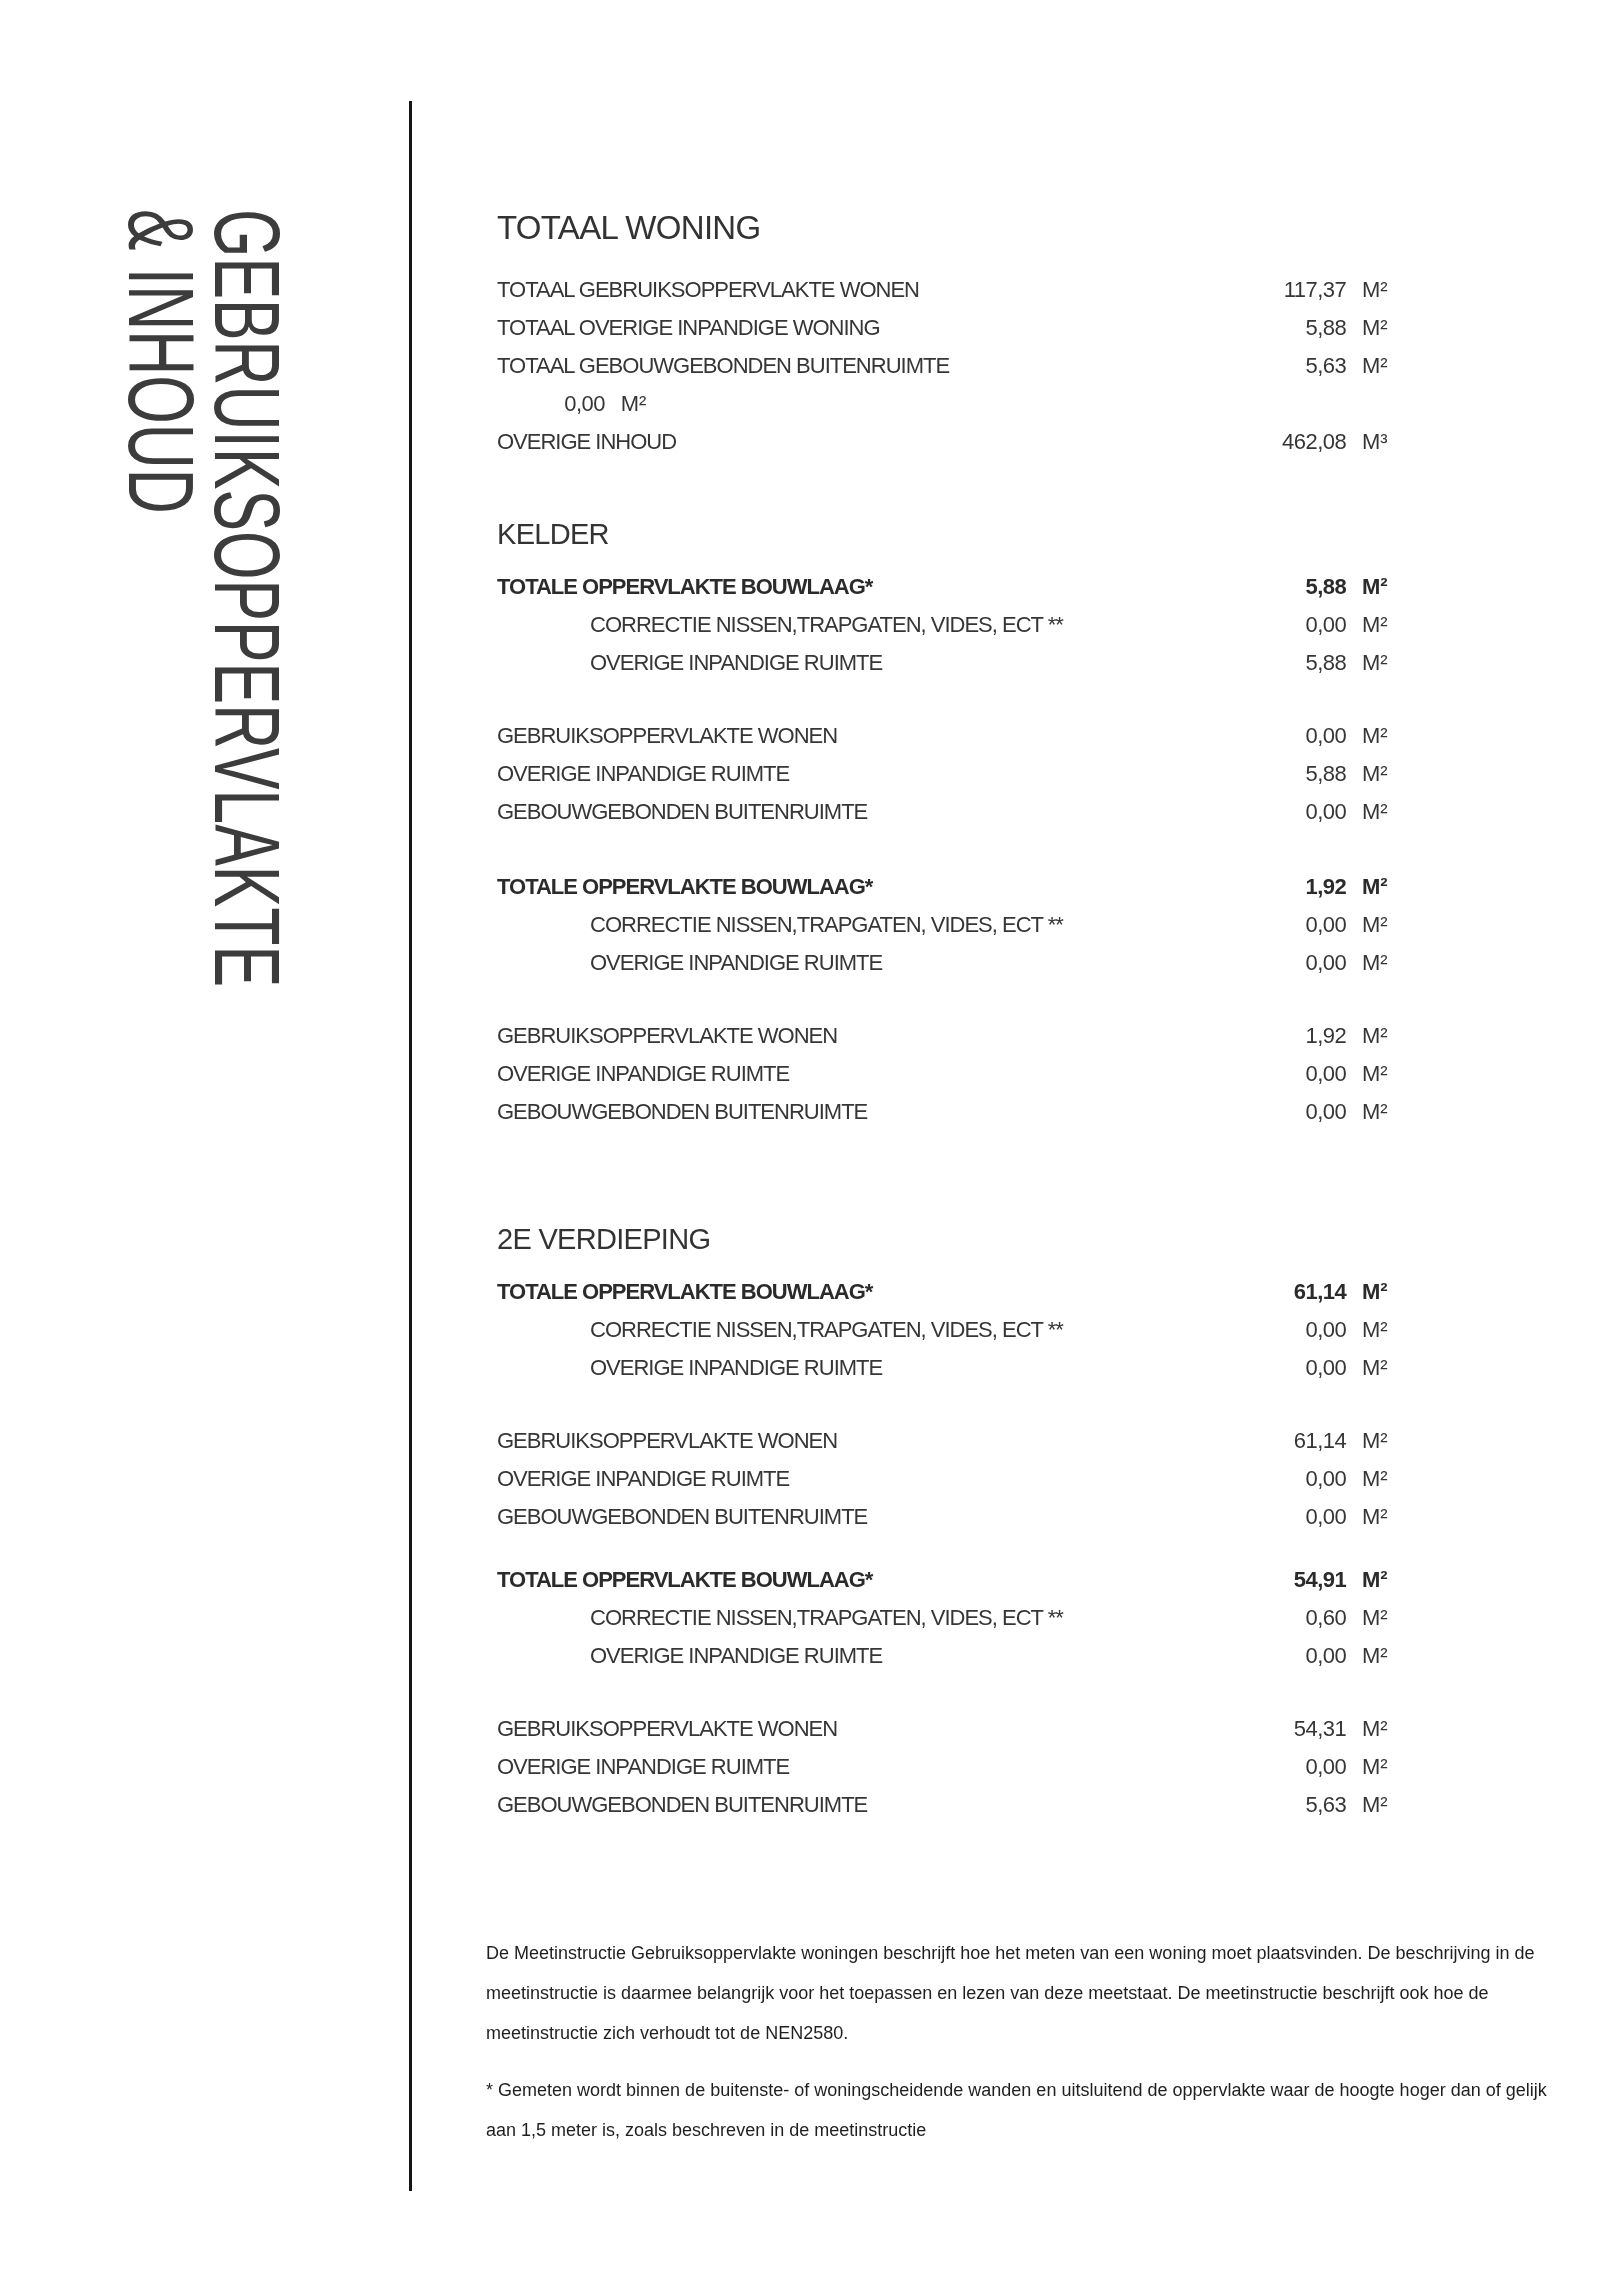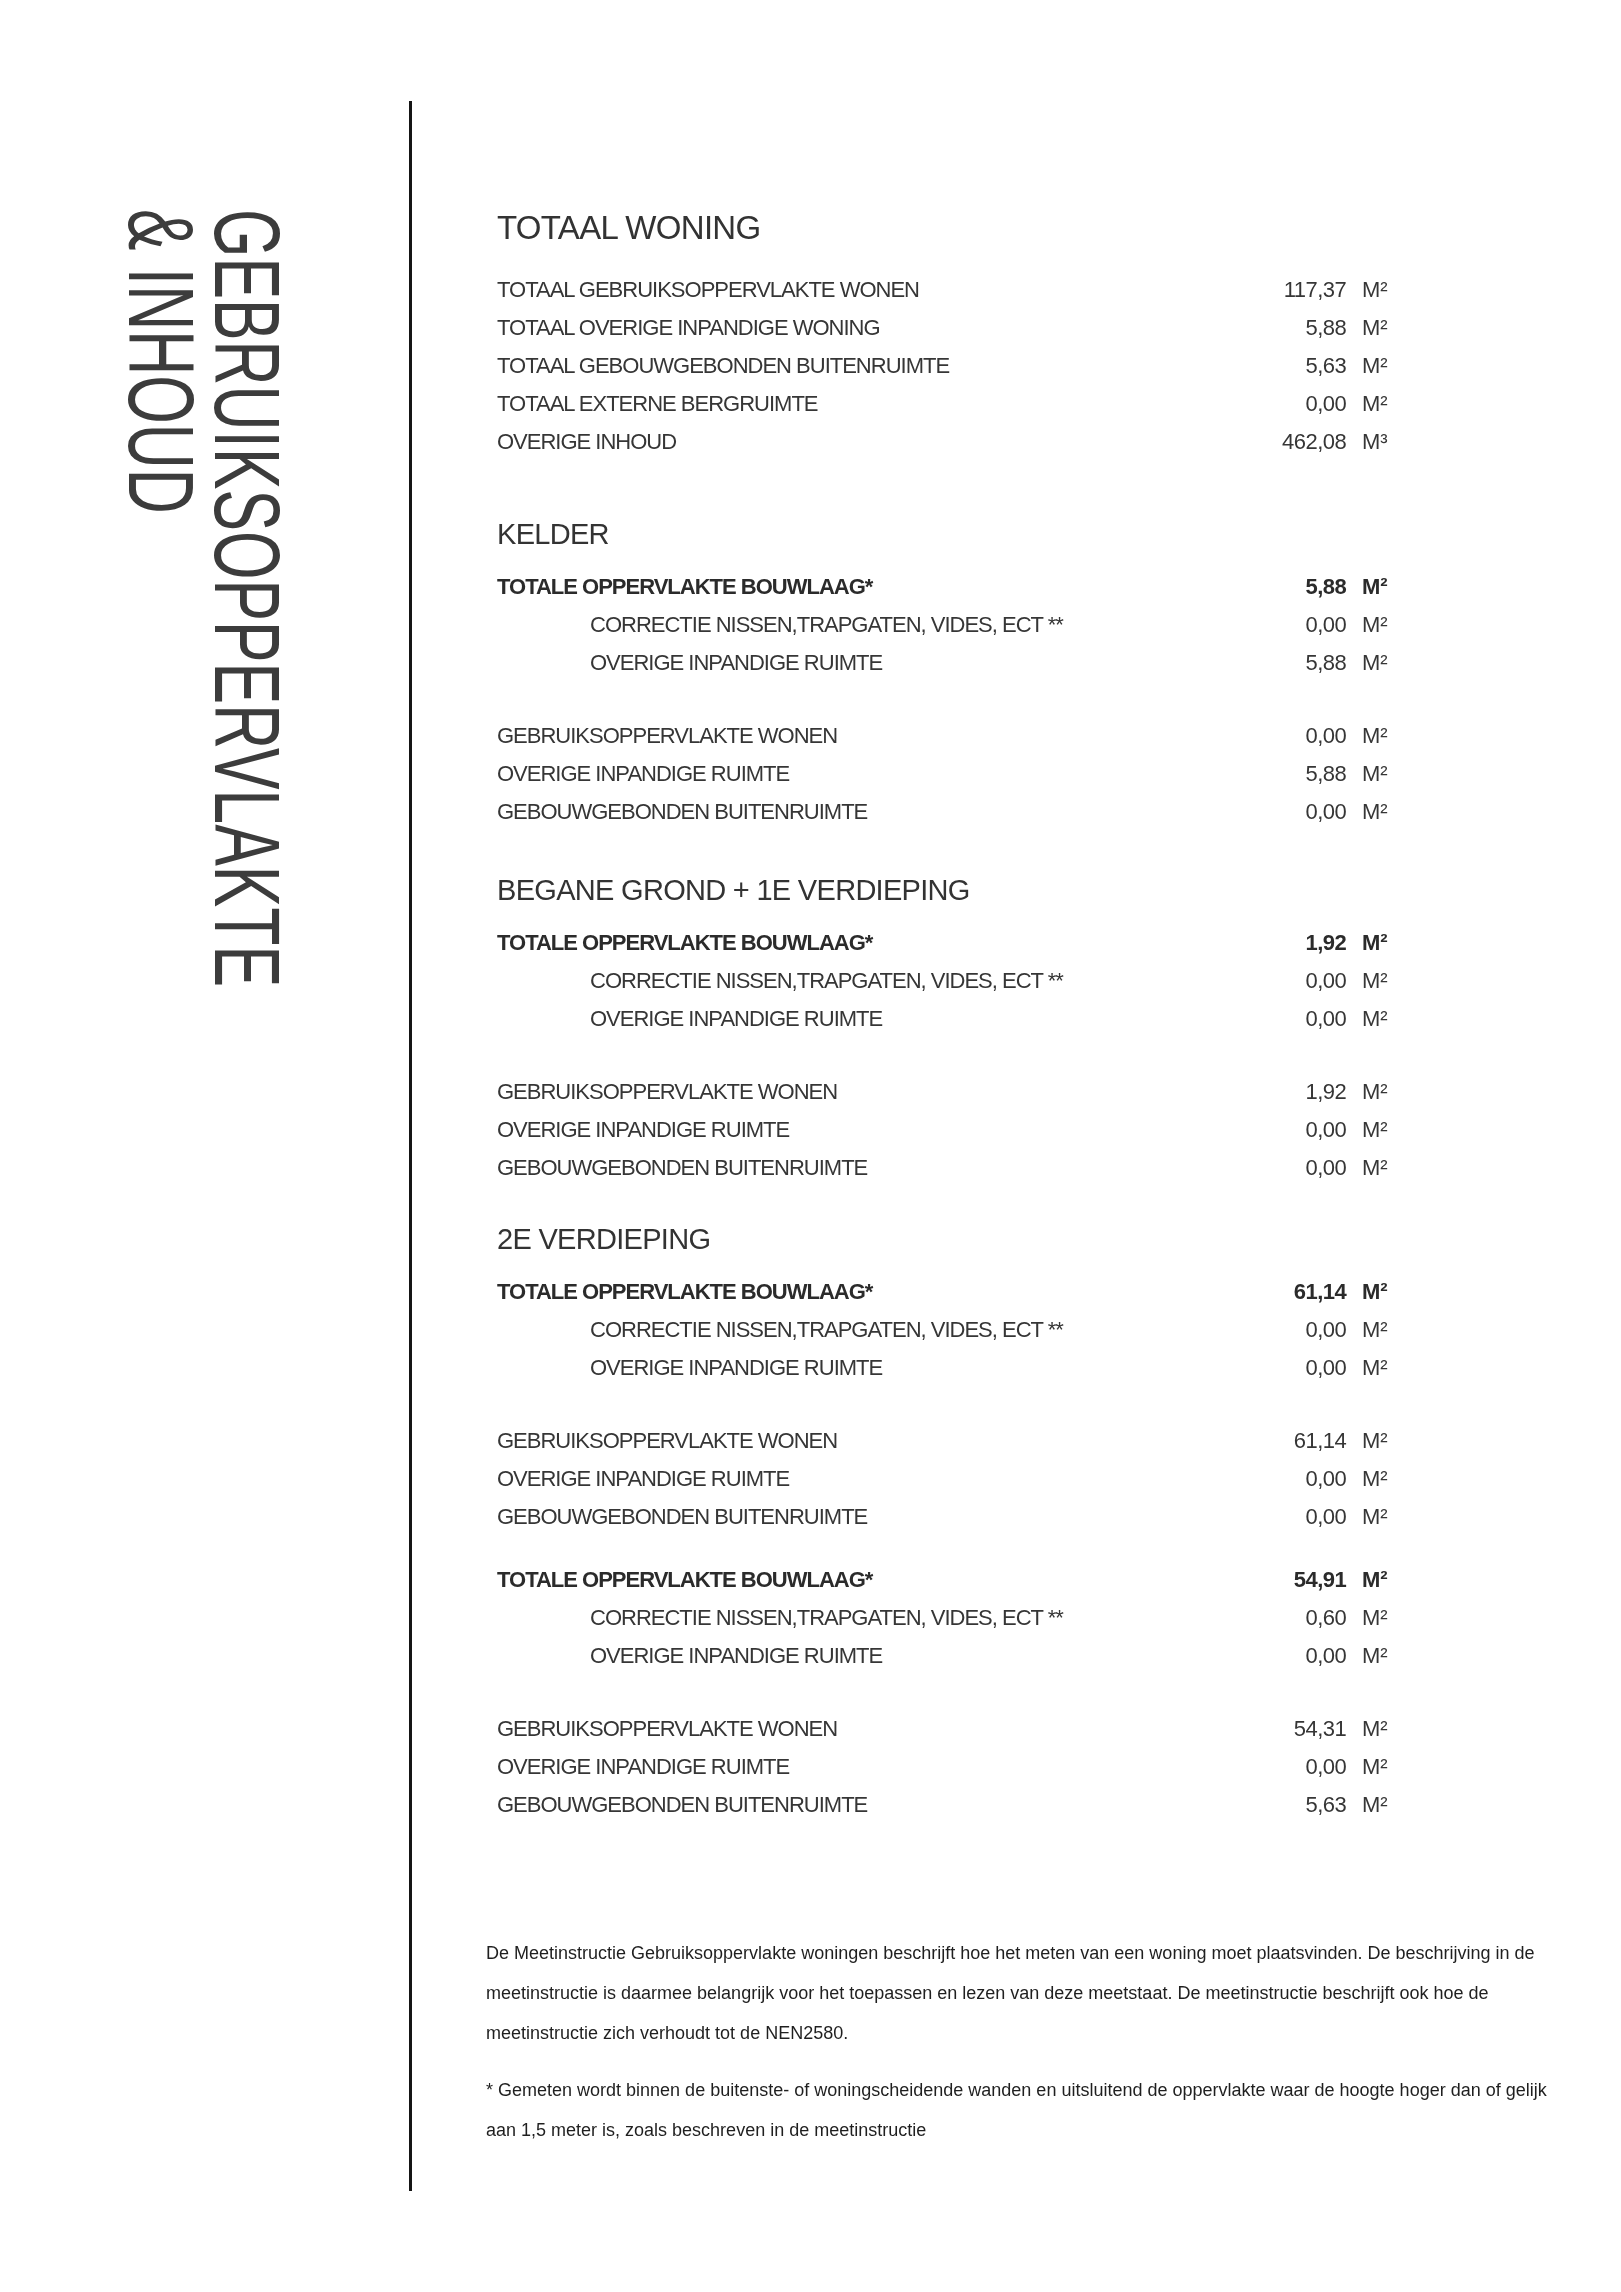--- a/index.html
+++ b/index.html
@@ -75,21 +75,20 @@
       <span class="lbl">TOTAAL OVERIGE INPANDIGE WONING</span>
       <span class="val">5,88</span>
       <span class="unit">M²</span>
     </div>
     <div class="row">
       <span class="lbl">TOTAAL GEBOUWGEBONDEN BUITENRUIMTE</span>
       <span class="val">5,63</span>
       <span class="unit">M²</span>
     </div>
     <div class="row">
-      <span class="lbl">TOTAAL EXTERNE BERGRUIMTE</span>
       <span class="val">0,00</span>
       <span class="unit">M²</span>
     </div>
     <div class="row">
       <span class="lbl">OVERIGE INHOUD</span>
       <span class="val">462,08</span>
       <span class="unit">M³</span>
     </div>
   </div>
 
@@ -121,21 +120,20 @@
       <span class="unit">M²</span>
     </div>
     <div class="row">
       <span class="lbl">GEBOUWGEBONDEN BUITENRUIMTE</span>
       <span class="val">0,00</span>
       <span class="unit">M²</span>
     </div>
   </div>
 
   <div class="content sec-begane" style="position:absolute;">
-    <div class="sec-title">BEGANE GROND + 1E VERDIEPING</div>
     <div class="row b">
       <span class="lbl">TOTALE OPPERVLAKTE BOUWLAAG*</span>
       <span class="val">1,92</span>
       <span class="unit">M²</span>
     </div>
     <div class="row ind">
       <span class="lbl">CORRECTIE NISSEN,TRAPGATEN, VIDES, ECT **</span>
       <span class="val">0,00</span>
       <span class="unit">M²</span>
     </div>

